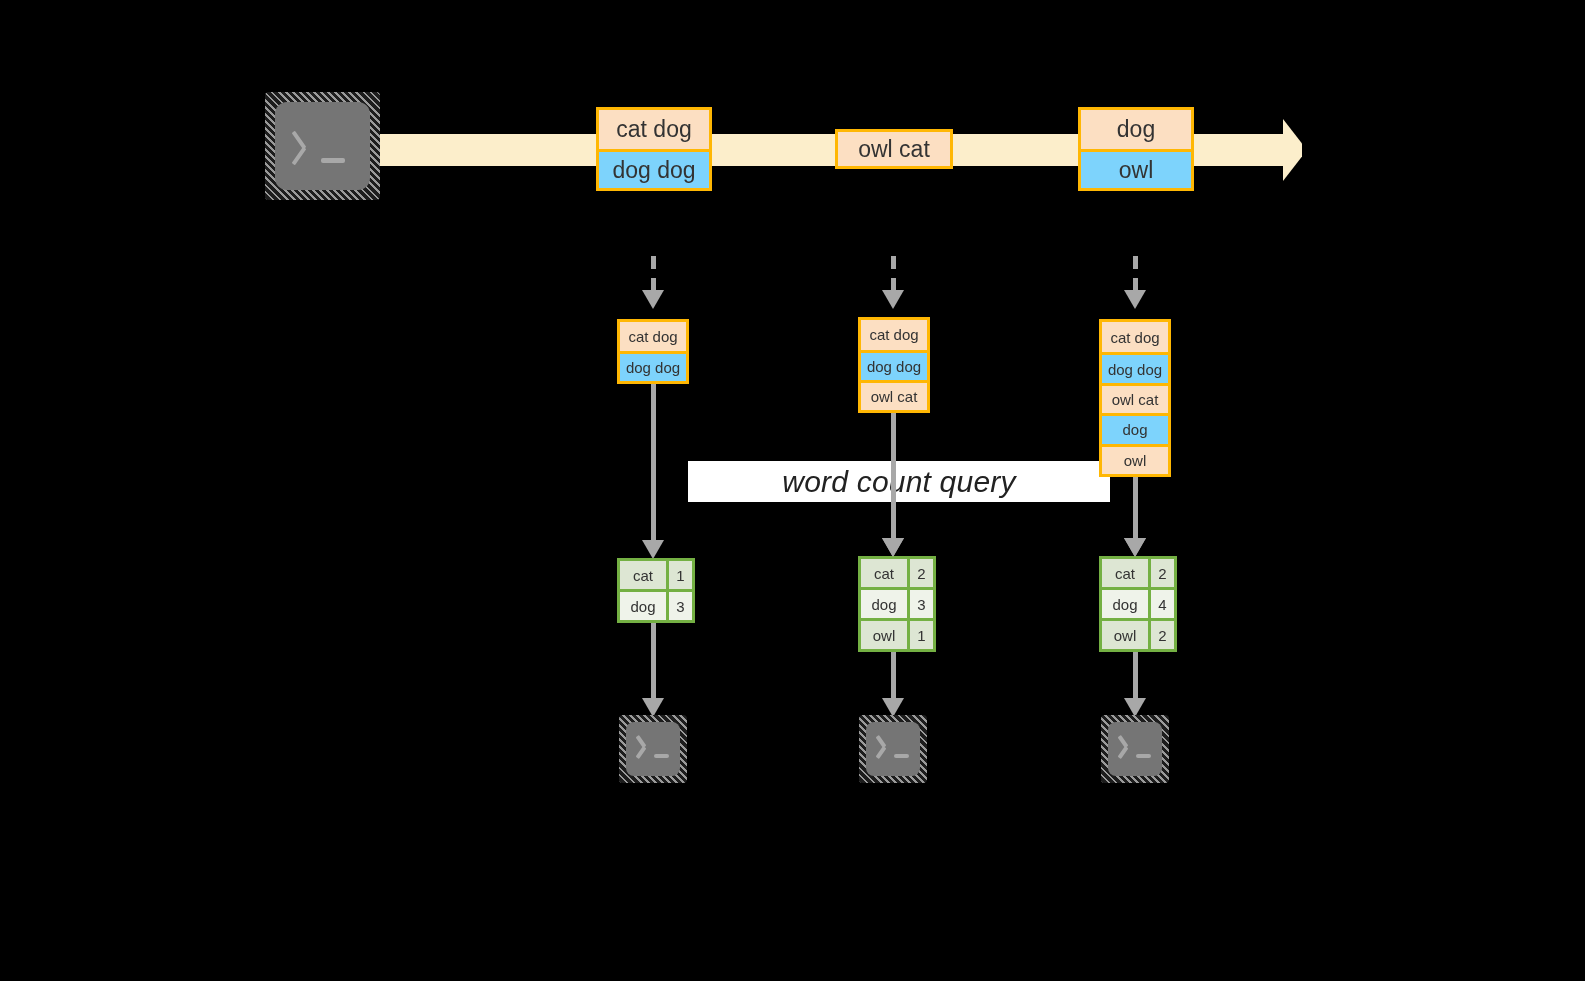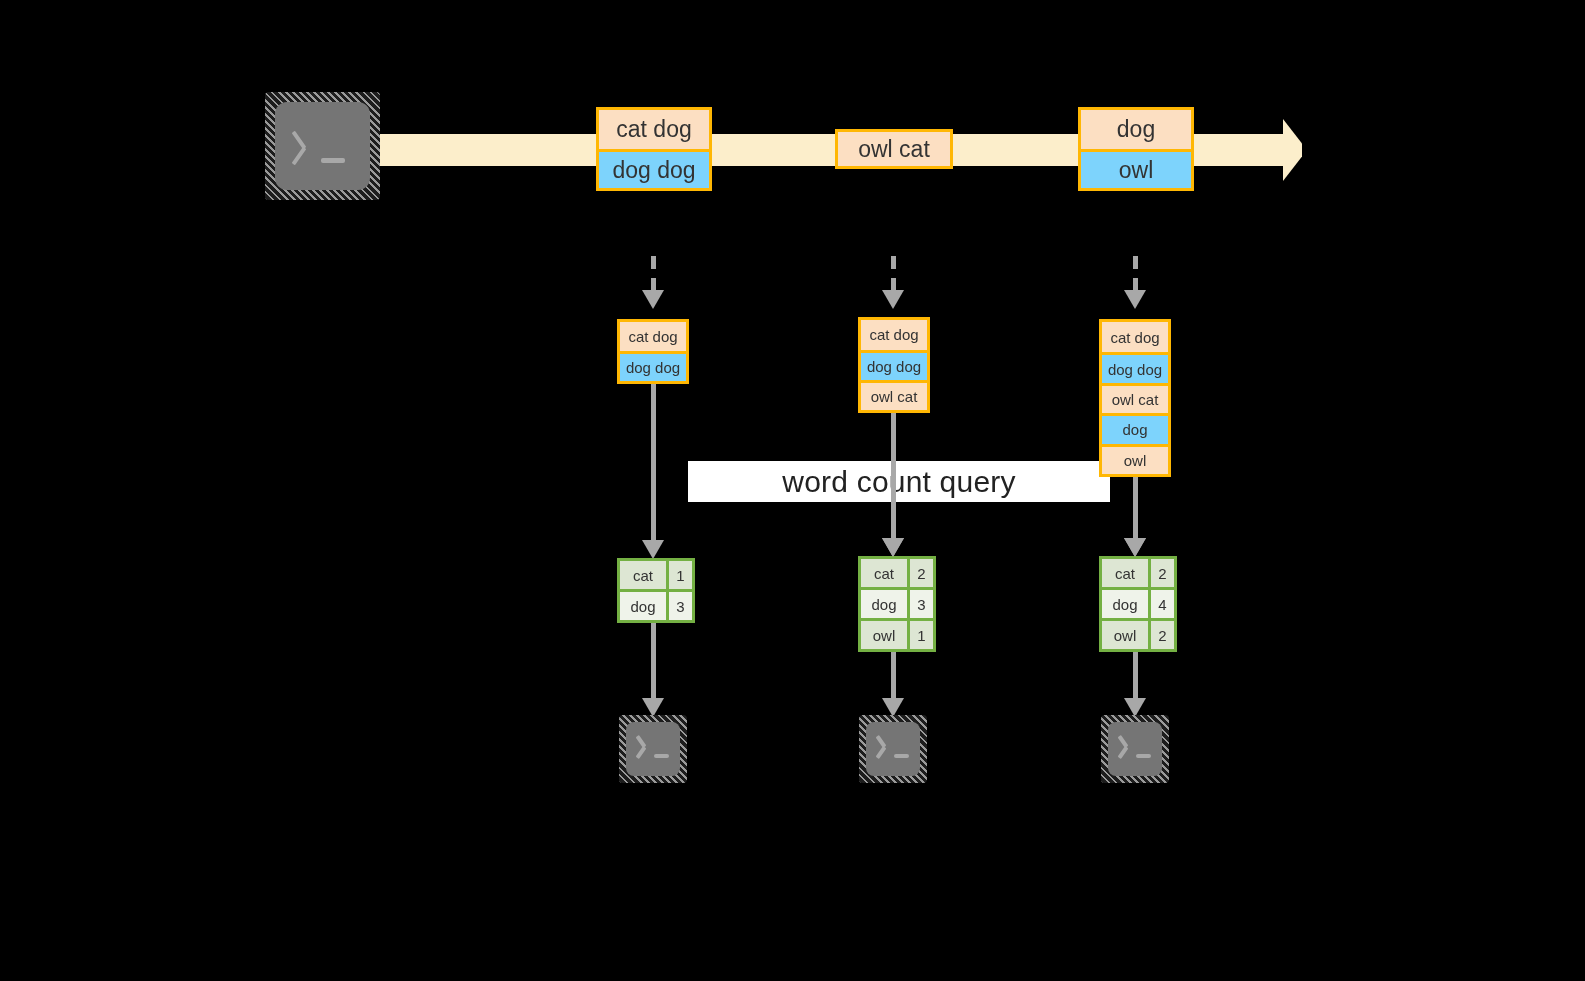--- a/index.html
+++ b/index.html
@@ -283,21 +283,21 @@
   <div class="conn-head" style="left:1124px; top:698px;"></div>
 
   <div class="term small" style="left:1101px; top:715px; width:68px; height:68px;">
     <div class="term-body">
       <div class="chev" style="left:13px; top:13px; height:13px; transform:rotate(-35deg);"></div>
       <div class="chev" style="left:13px; top:24px; height:13px; transform:rotate(35deg);"></div>
       <div class="ul" style="left:28px; top:32px; width:15px; height:4px; border-radius:2px;"></div>
     </div>
   </div>
 
-  <div class="query-label" style="left:688px; top:461px; width:422px; height:41px;">word count query</div>
+  <div class="query-label" style="left:688px; top:461px; width:422px; height:41px;font-style:italic;">word count query</div>
 
   <div class="rec mid" style="left:1099px; top:319px; width:72px; height:158px; z-index:5;">
     <div class="cell shade-a">cat dog</div>
     <div class="cell shade-b">dog dog</div>
     <div class="cell shade-a">owl cat</div>
     <div class="cell shade-b">dog</div>
     <div class="cell shade-a">owl</div>
   </div>
   <div class="conn-line" style="left:1133px; top:477px; height:65px; z-index:5;"></div>
   <div class="conn-head" style="left:1124px; top:538px; z-index:5;"></div>

